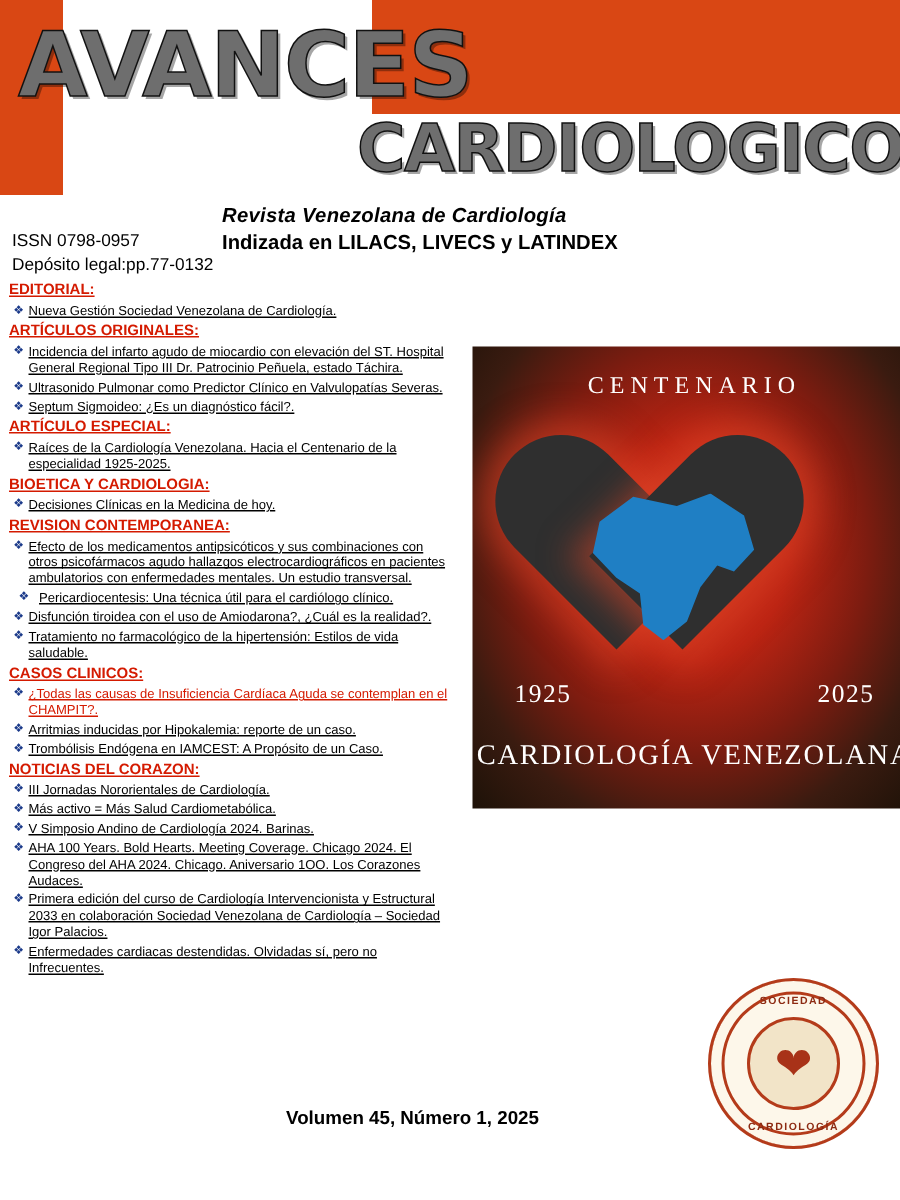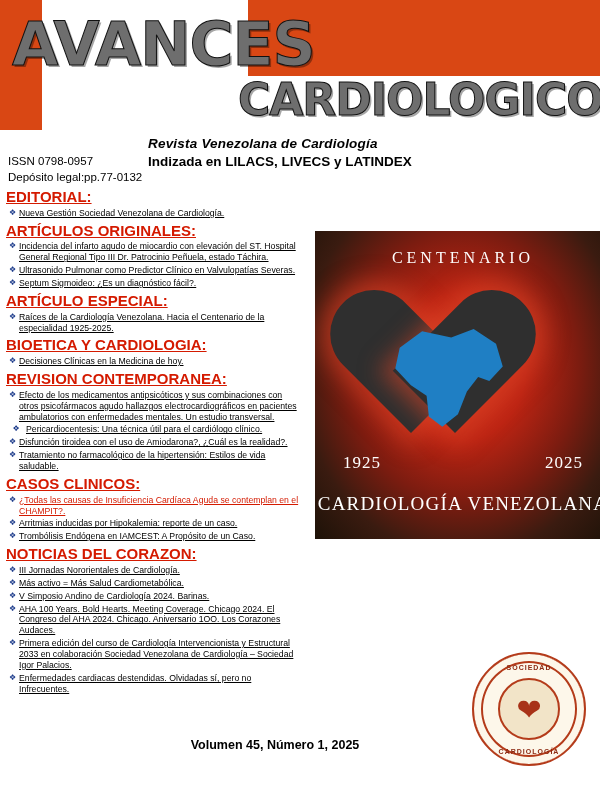--- a/index.html
+++ b/index.html
@@ -102,21 +102,21 @@
     left: 6px;
     top: 0;
     width: 300px;
     font-size: 8.7px;
     color: #000;
     line-height: 1.25;
   }
   .section-head {
     color: #d41a00;
     font-weight: bold;
-    font-size: 15px;
+    font-size: 10px;
     text-decoration: underline;
     margin-top: 3px;
     margin-bottom: 1px;
   }
   .entry {
     display: flex;
     align-items: flex-start;
     margin: 0 0 2px 0;
   }
   .bullet {

